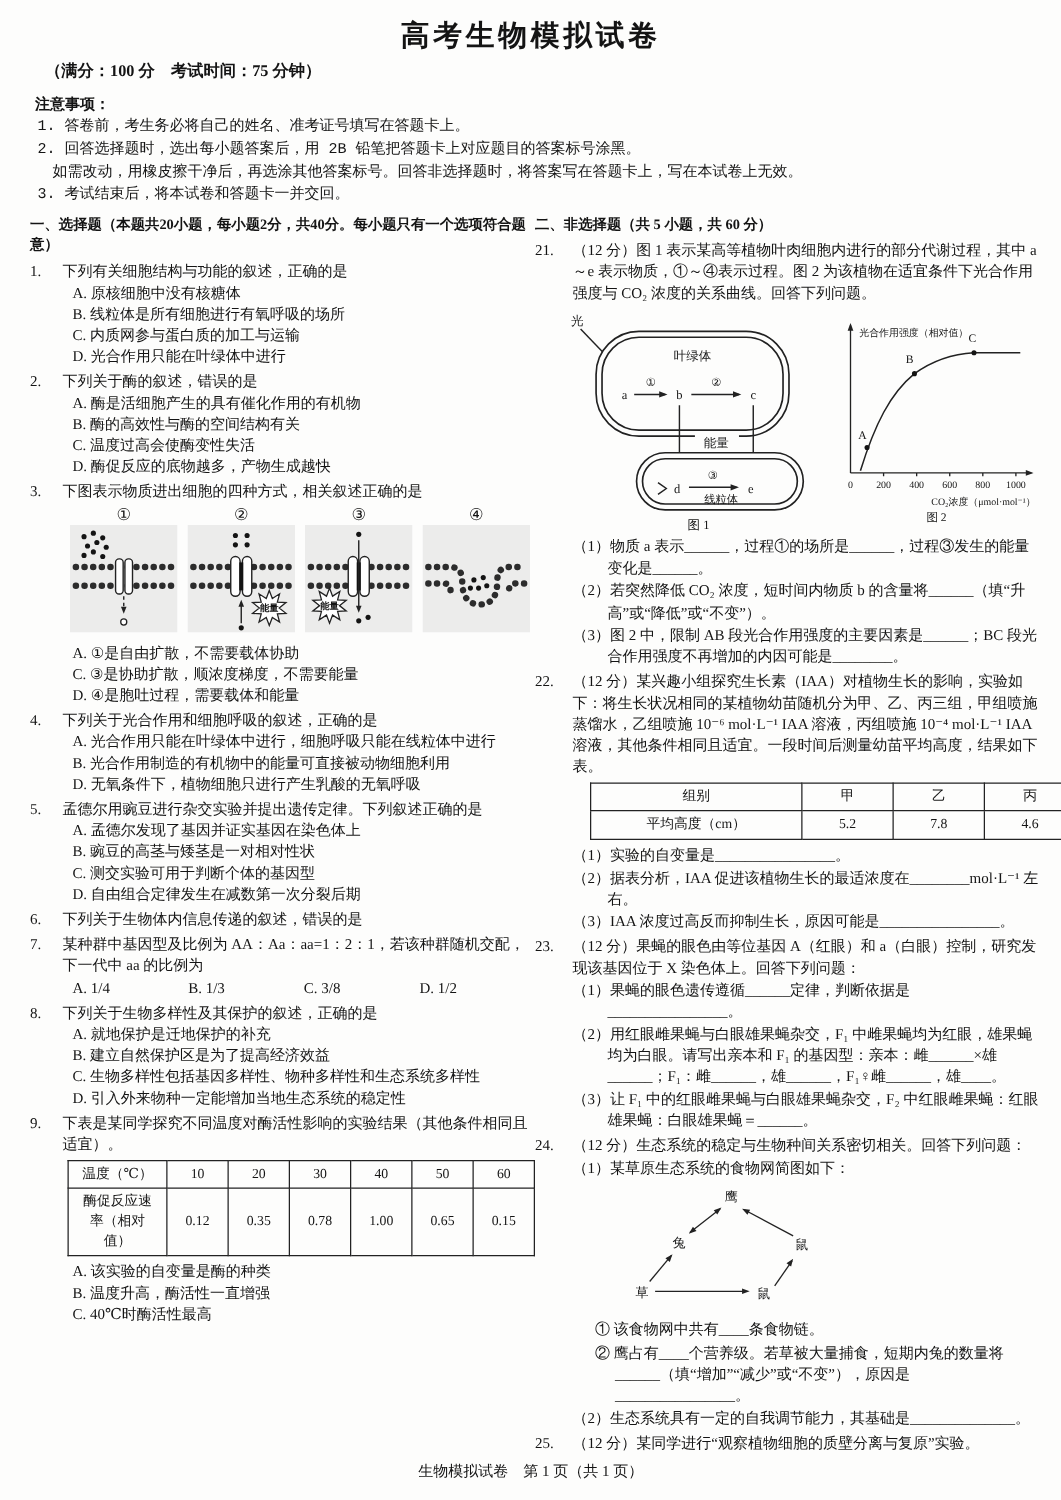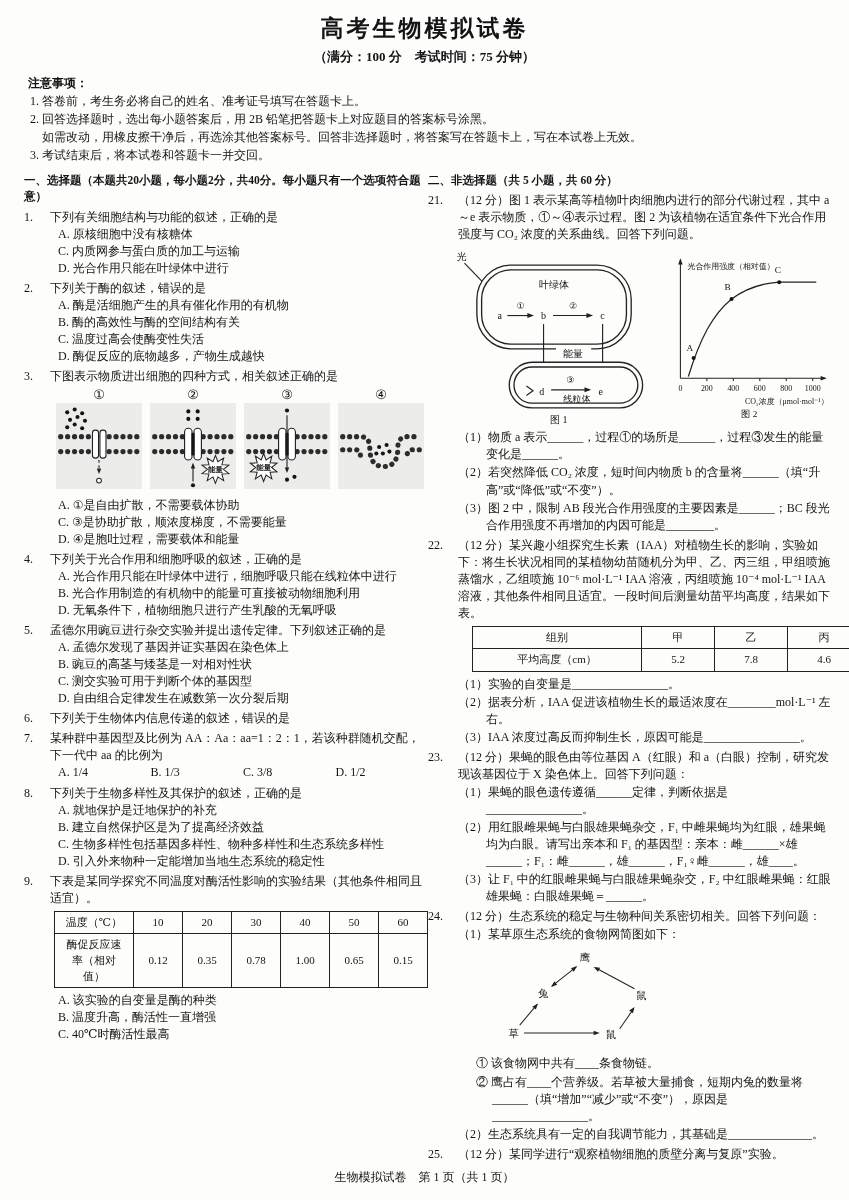--- a/index.html
+++ b/index.html
@@ -1,22 +1,22 @@
 <!DOCTYPE html>
 <html><head>
 <meta charset="utf-8">
 <style>
   html,body{margin:0;padding:0;background:#888;}
   .page{position:relative;width:849px;height:1200px;background:#fdfdfc;color:#141414;
         font-family:"Liberation Serif","DejaVu Serif",serif;overflow:hidden;margin:0 auto;}
   .title{text-align:center;font-size:23px;font-weight:bold;letter-spacing:3px;padding-top:13px;}
-  .subtitle{text-align:center;font-size:13px;font-weight:bold;margin-top:4px;}
+  .subtitle{font-size:13px;font-weight:bold;margin-top:4px;margin-left:36px;}
   .notice{padding:8px 28px 0 28px;font-size:12px;line-height:1.5;}
   .nh{font-weight:bold;}
-  .nl{padding-left:2px;}
+  .nl{padding-left:2px;font-family:Liberation Mono, monospace;}
   .nl2{padding-left:14px;}
   .cols{display:flex;gap:0;padding:6px 6px 0 24px;height:992px;overflow:hidden;}
   .col{width:404px;font-size:12px;line-height:1.42;}
   .colR{width:405px;}
   .sechead{font-weight:bold;font-size:11.5px;margin:2px 0 4px;}
   .q{margin-bottom:3px;}
   .qhead{display:flex;}
   .qnum{flex:none;width:26px;}
   .qnumR{flex:none;width:30px;}
   .qstem{flex:1;}
@@ -73,20 +73,21 @@
   <div class="col">
     <div class="sechead">一、选择题（本题共20小题，每小题2分，共40分。每小题只有一个选项符合题意）</div>
 
     <div class="q">
       <div class="qhead">
             <span class="qnum">1.</span>
             <span class="qstem">下列有关细胞结构与功能的叙述，正确的是</span>
           </div>
       <div class="opts">
             <div class="opt">A. 原核细胞中没有核糖体</div>
+            <div class="opt">B. 线粒体是所有细胞进行有氧呼吸的场所</div>
             <div class="opt">C. 内质网参与蛋白质的加工与运输</div>
             <div class="opt">D. 光合作用只能在叶绿体中进行</div>
           </div>
     </div>
 
     <div class="q">
       <div class="qhead">
             <span class="qnum">2.</span>
             <span class="qstem">下列关于酶的叙述，错误的是</span>
           </div>

